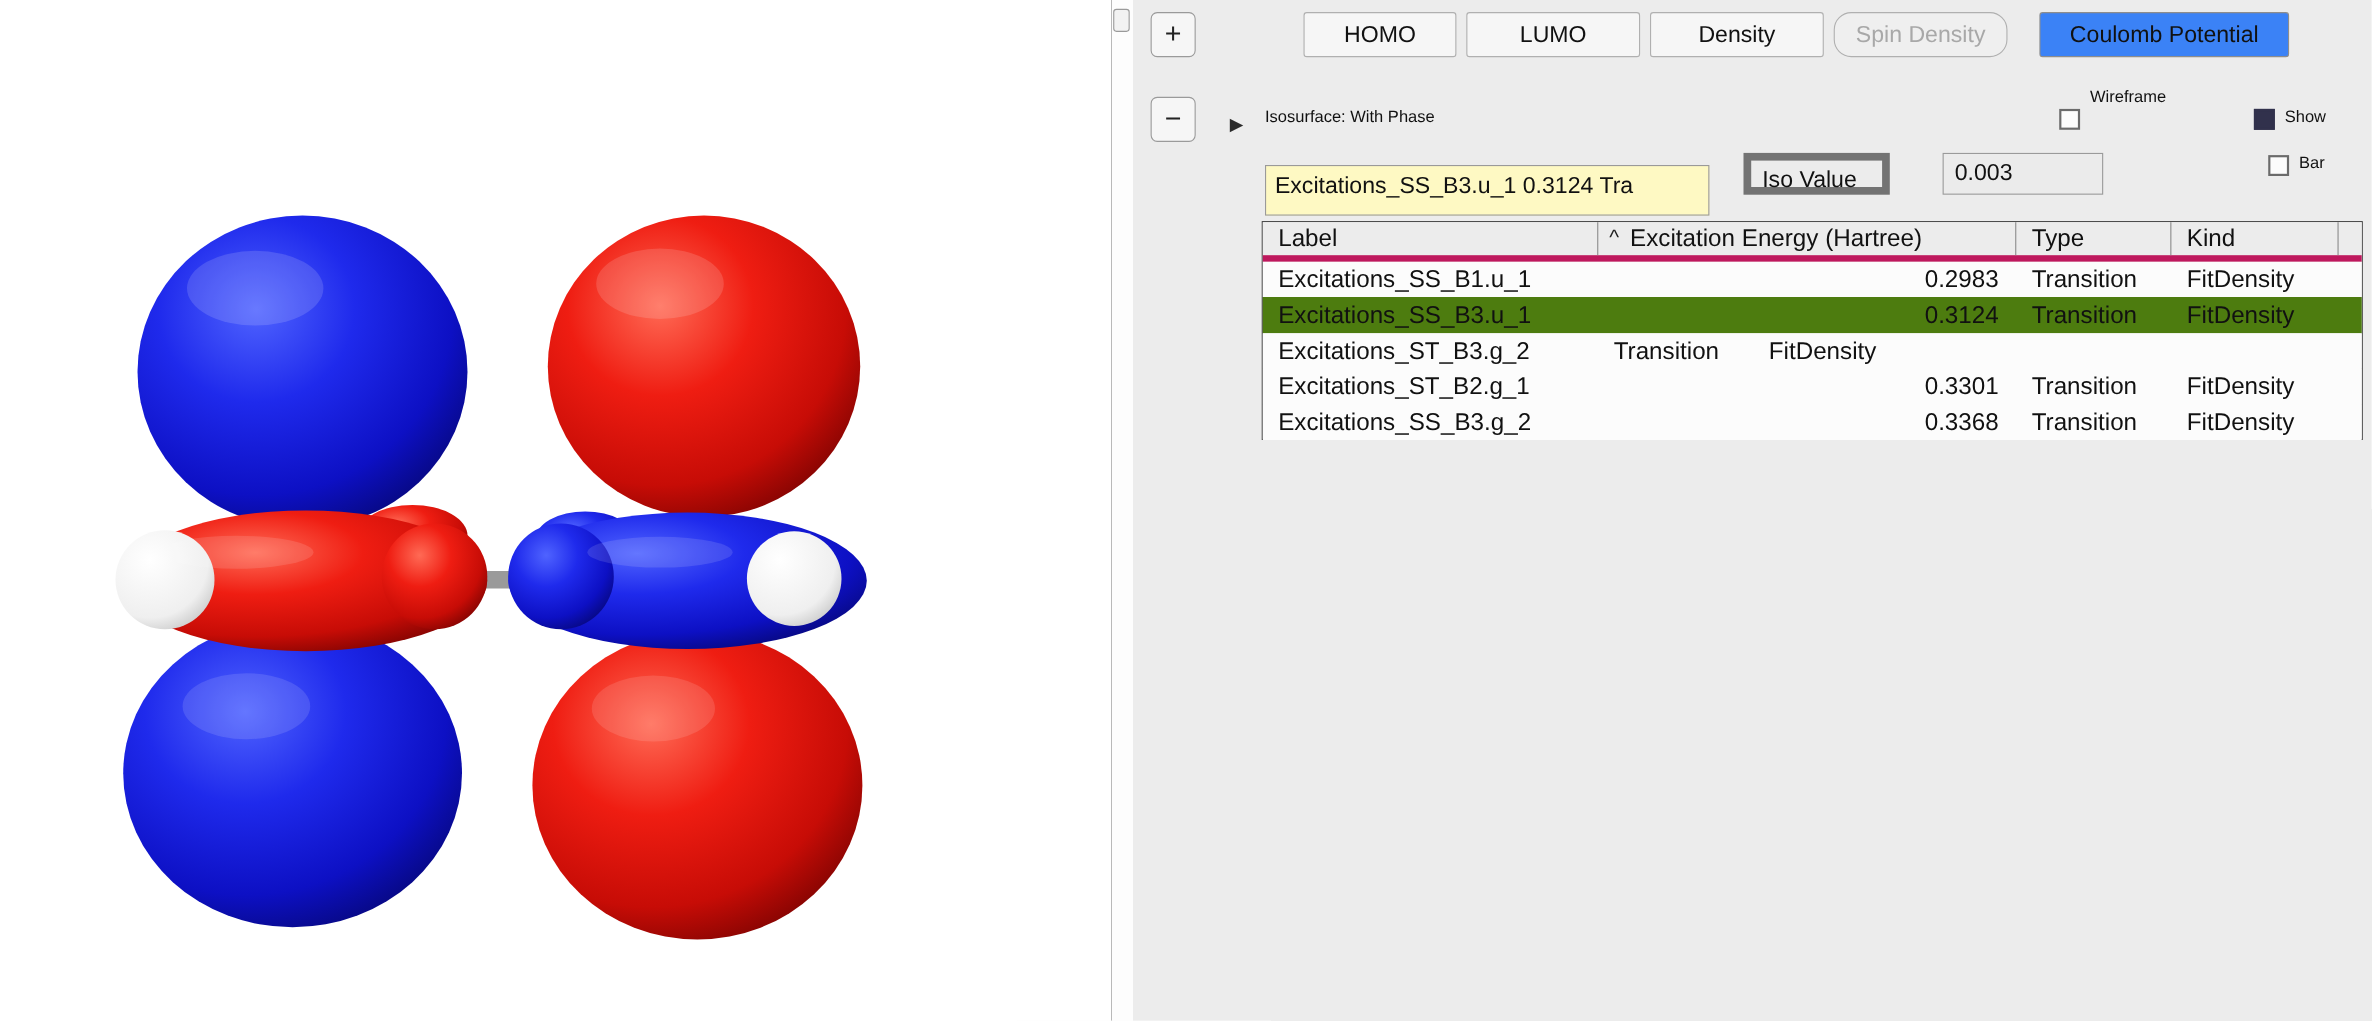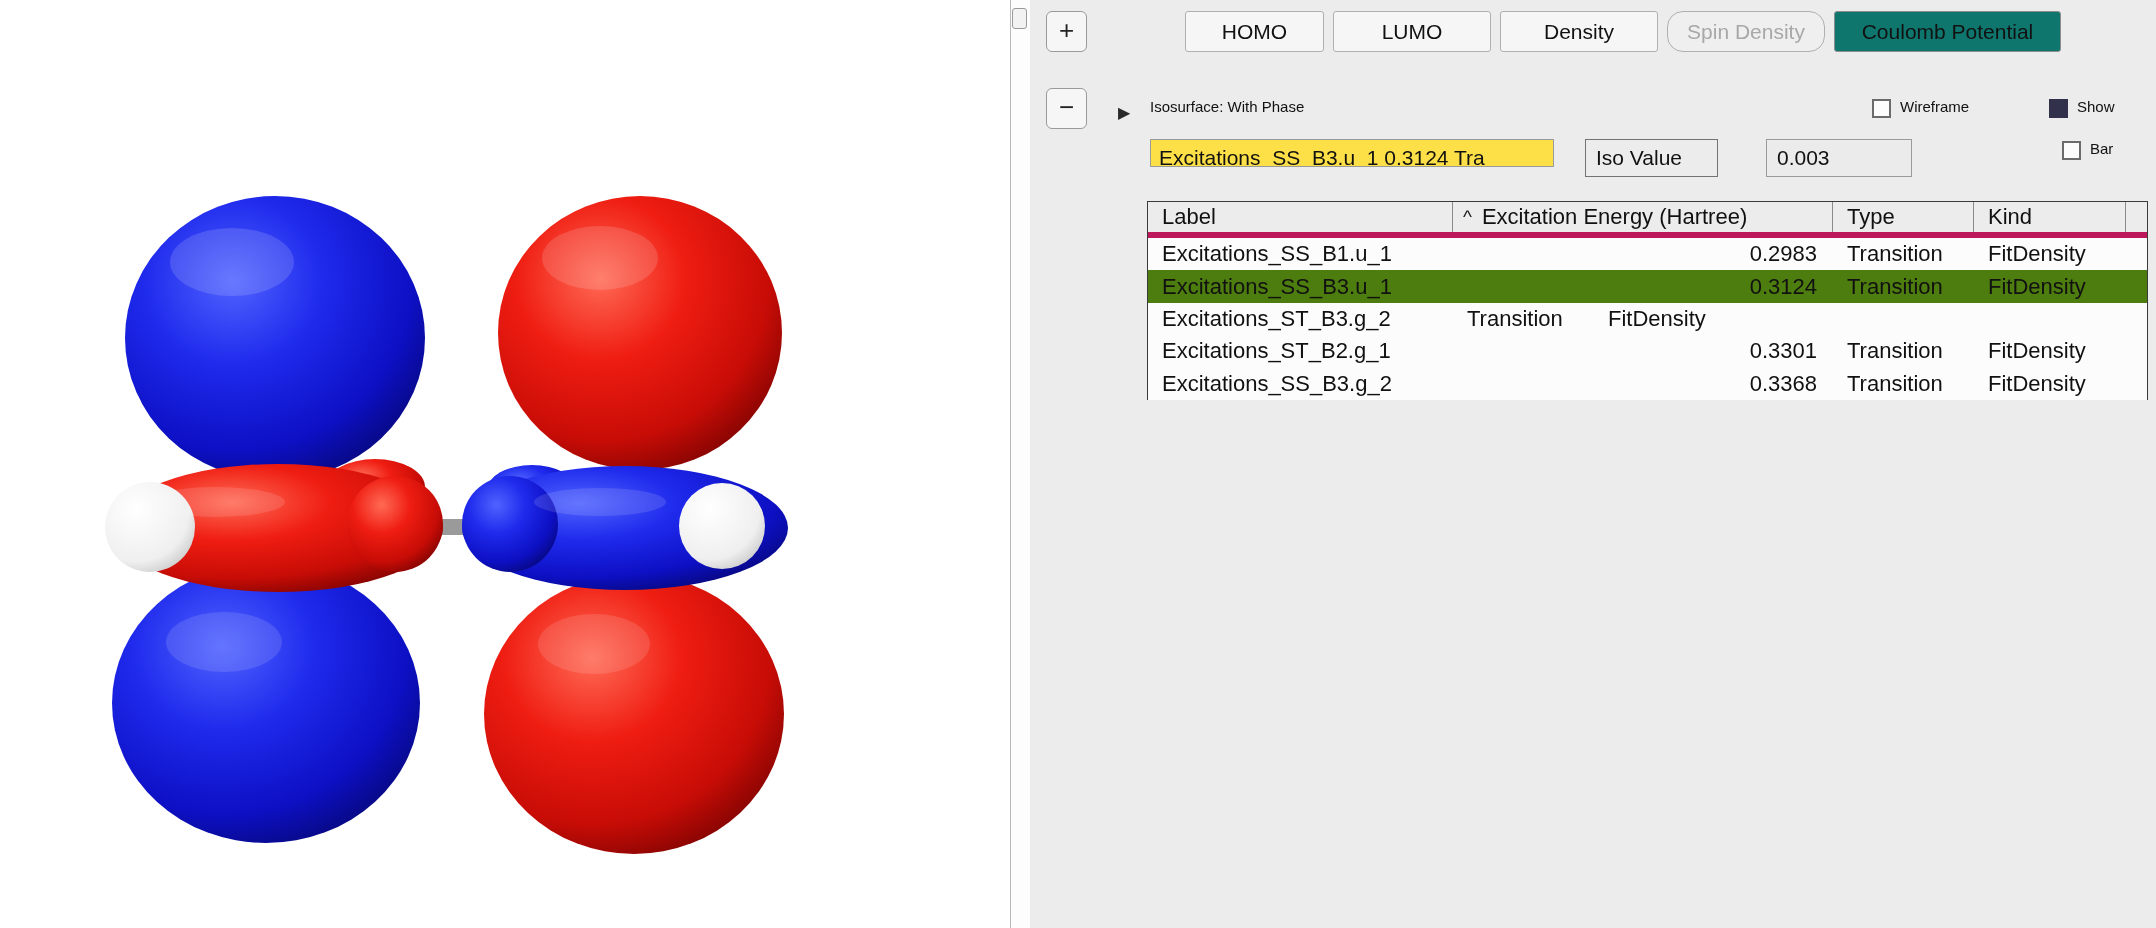--- a/index.html
+++ b/index.html
@@ -20,33 +20,33 @@
   .panel { position: absolute; left: 1030px; top: 0; width: 1126px; height: 928px; background: #ececec; }
   .panel .abs { position: absolute; }
 
   .sq-btn { width: 41px; height: 41px; background: #f6f6f6; border: 1px solid #9a9a9a; border-radius: 6px;
             font-size: 26px; line-height: 36px; text-align: center; color: #222; cursor: default; }
 
   .tabs { position: absolute; left: 155px; top: 11px; display: flex; gap: 9px; height: 41px; }
   .tab { height: 41px; border: 1px solid #b0b0b0; border-radius: 3px; background: #f6f6f6;
          font-size: 21px; display: flex; align-items: center; justify-content: center; color: #111; }
   .tab.disabled { color: #a8a8a8; background: #efefef; border-radius: 16px; }
-  .tab.active { background: #0f766e; border-color: #8d8d8d; }
+  .tab.active { background: #3b82f6; border-color: #8d8d8d; margin-left: 20px; }
   .tab.w1 { width: 139px; } .tab.w2 { width: 158px; } .tab.w3 { width: 227px; }
 
   .disclosure { font-size: 16px; color: #2a2a2a; }
   .lbl { font-size: 15px; color: #111; white-space: nowrap; }
 
   .cb { width: 19px; height: 19px; border: 2px solid #6b6b6b; background: #fcfcfc; display: inline-block; }
   .cb.checked { background: #31314c; border-color: #31314c; }
 
-  .sel-field { width: 404px; height: 28px; background: #fde047; border: 1px solid #9a9a9a;
+  .sel-field { width: 404px; height: 46px; background: #fef9c3; border: 1px solid #9a9a9a;
                font-size: 21px; line-height: 36px; padding: 0 8px; white-space: nowrap; overflow: hidden;
-               font-family: "Liberation Sans", sans-serif; color: #111; }
-  .isoval-label { width: 133px; height: 38px; background: #ececec; border: 1px solid #737373;
+               font-family: "Liberation Sans", sans-serif; color: #111; margin-top: 11px; }
+  .isoval-label { width: 133px; height: 38px; background: #ececec; border: 7px solid #737373;
                   font-size: 21px; line-height: 36px; padding: 0 10px; }
   .isoval-input { width: 146px; height: 38px; background: #ebebeb; border: 1px solid #9a9a9a;
                   font-size: 21px; padding: 0 10px; font-family: "Liberation Sans", sans-serif; color: #111; }
 
   
   .table { position: absolute; left: 117px; top: 201px; width: 1001px; height: 199px;
            border: 1px solid #3a3a3a; background: #fcfcfc; }
   .thead { display: flex; height: 36px; background: #ececec; border-bottom: 6px solid #be185d; font-size: 22px; }
   .th { display: flex; align-items: center; border-right: 1px solid #8a8a8a; height: 100%; }
   .th:last-child { border-right: none; }
@@ -131,21 +131,21 @@
       <div class="tab w2">LUMO</div>
       <div class="tab w2">Density</div>
       <div class="tab w2 disabled">Spin Density</div>
       <div class="tab w3 active">Coulomb Potential</div>
     </div>
 
     <span class="disclosure abs" style="left:88px; top:103px;">▶</span>
     <span class="lbl abs" style="left:120px; top:98px;">Isosurface: With Phase</span>
 
     <span class="cb abs" style="left:842px; top:99px;"></span>
-    <span class="lbl abs" style="left:870px; top:98px;">Wireframe</span>
+    <span class="lbl abs" style="left:870px; top:80px;">Wireframe</span>
 
     <span class="cb checked abs" style="left:1019px; top:99px;"></span>
     <span class="lbl abs" style="left:1047px; top:98px;">Show</span>
 
     <div class="sel-field abs" style="left:120px; top:139px;">Excitations_SS_B3.u_1  0.3124 Tra</div>
 
     <div class="isoval-label abs" style="left:555px; top:139px;">Iso Value</div>
     <input class="isoval-input abs" style="left: 688px; top: 139px; margin-left: 48px;" type="text" value="0.003">
 
     <span class="cb abs" style="left:1032px; top:141px;"></span>

